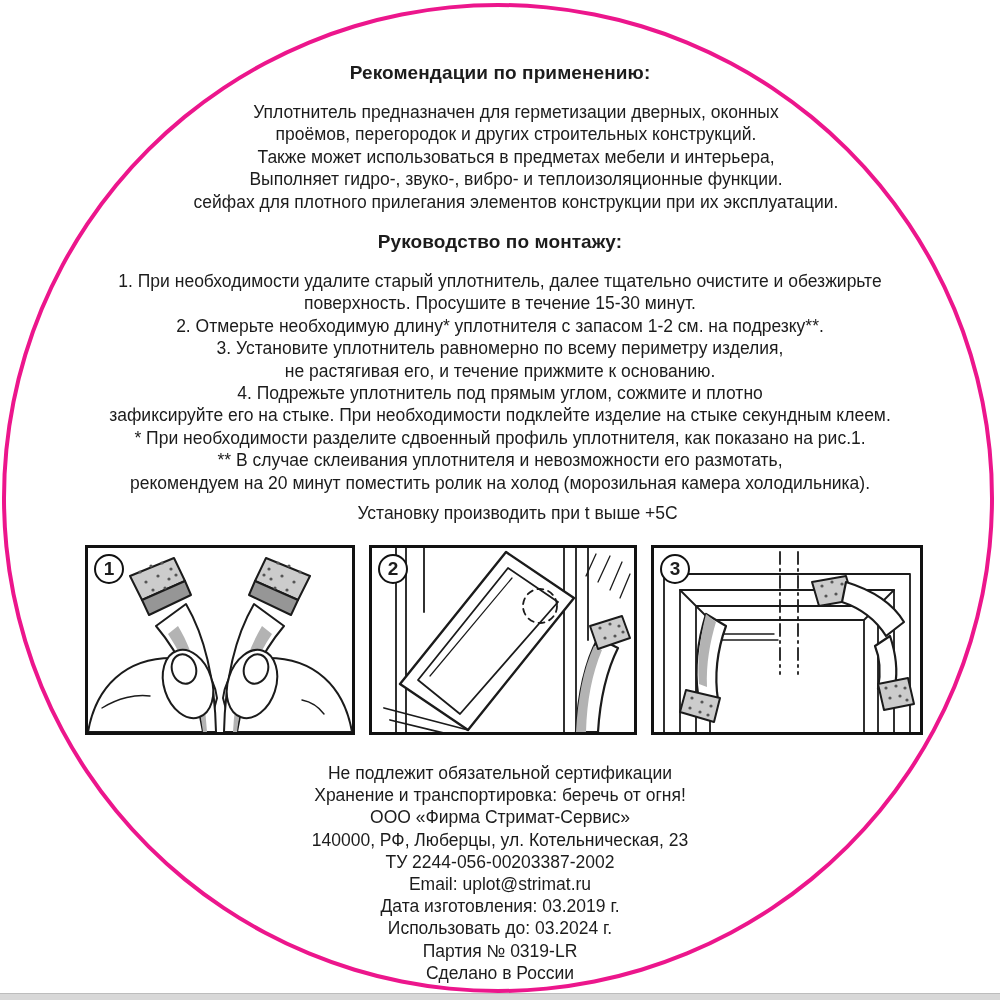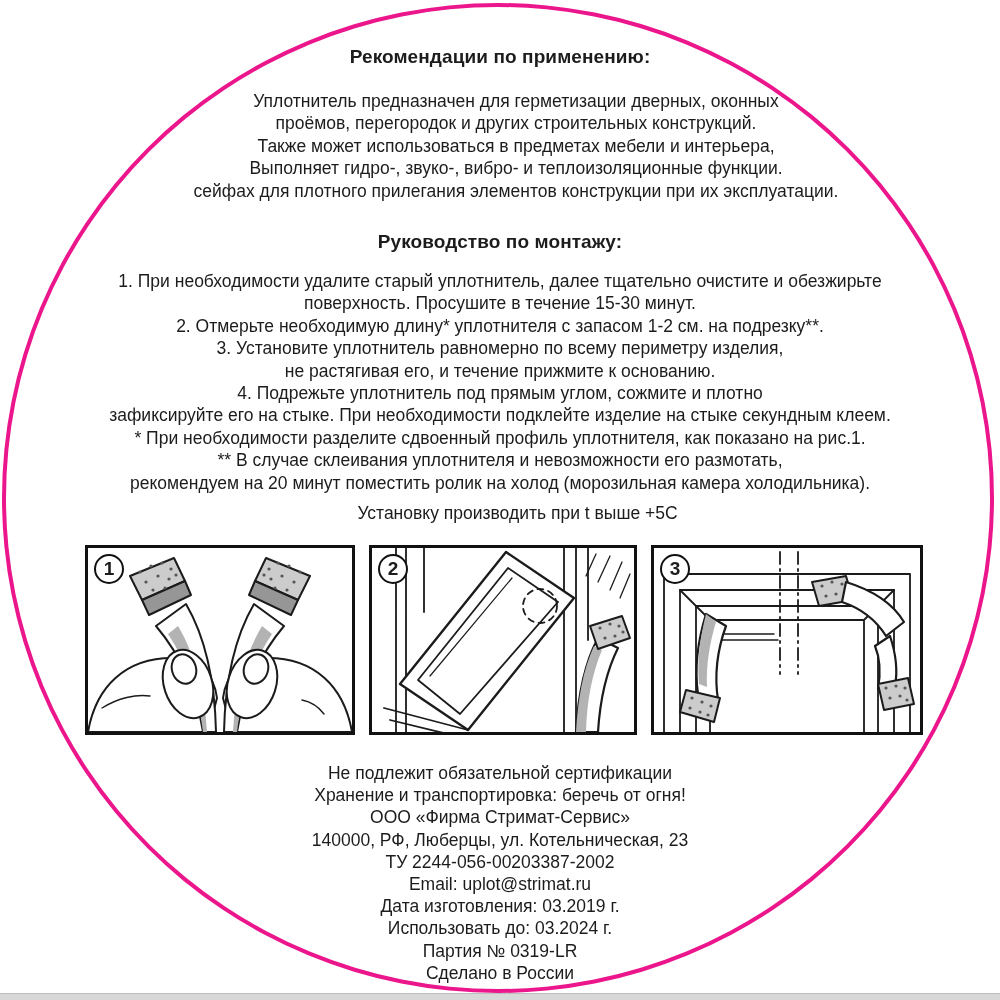--- a/index.html
+++ b/index.html
@@ -14,22 +14,22 @@
 
   .circle-border {
     position:absolute; left:2px; top:3px; width:992px; height:990px;
     border:4px solid var(--accent); border-radius:50%;
   }
 
   .sec { position:absolute; left:0; width:1000px; text-align:center; }
   .sec-title { font-weight:bold; font-size:19px; letter-spacing:0.1px; }
   .tline { font-size:17.5px; line-height:22.4px; white-space:nowrap; }
 
-  .rec-title   { top:46px; }
-  .rec-lines   { top:90px;padding-left:32px; }
+  .rec-title   { top:62px; }
+  .rec-lines   { top:101px;padding-left:32px; }
   .inst-title  { top:231px; }
   .inst-lines  { top:270px; }
   .temp-note   { top:503px; font-size:17.5px;padding-left:35px; }
 
   .figures {
     position:absolute; left:85px; top:545px; width:838px; height:190px;
     display:flex; justify-content:space-between;
   }
   .panel {
     position:relative; height:190px; background:#fff;

